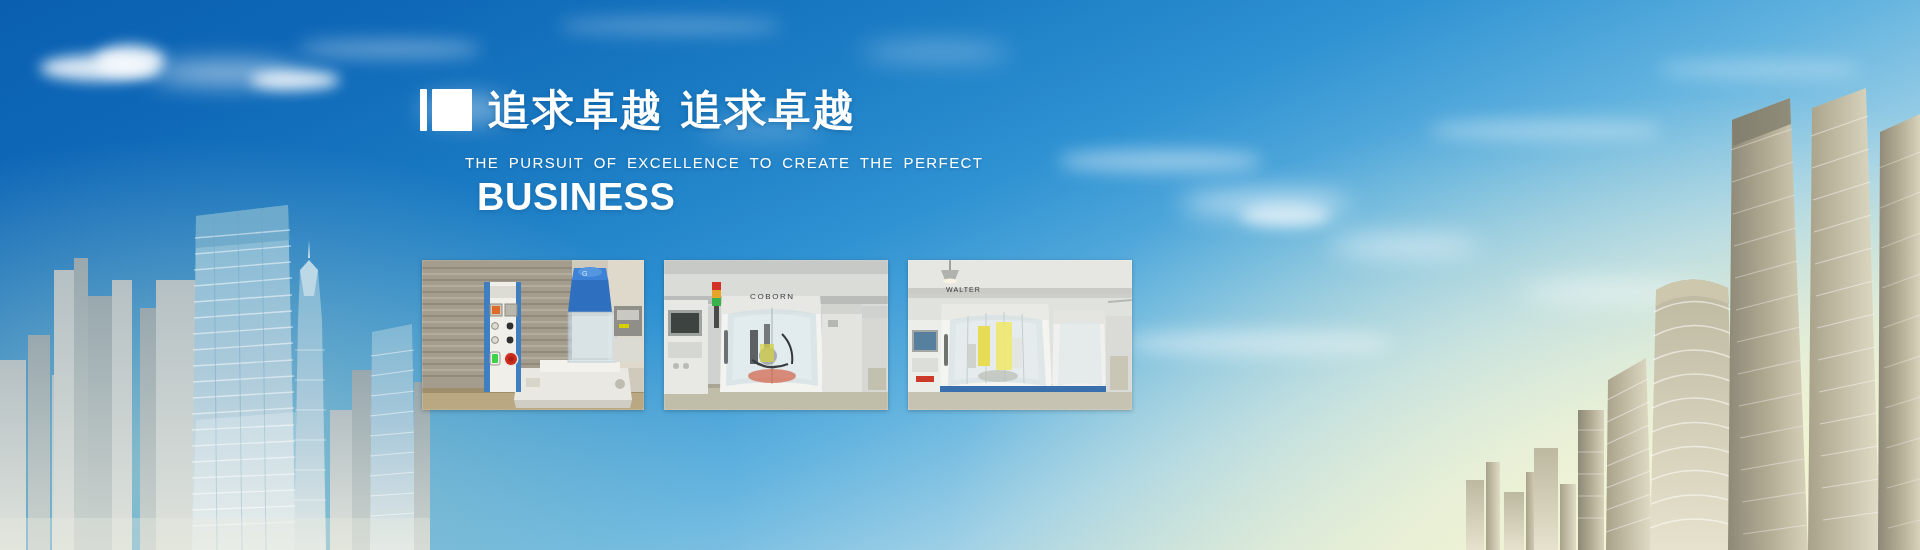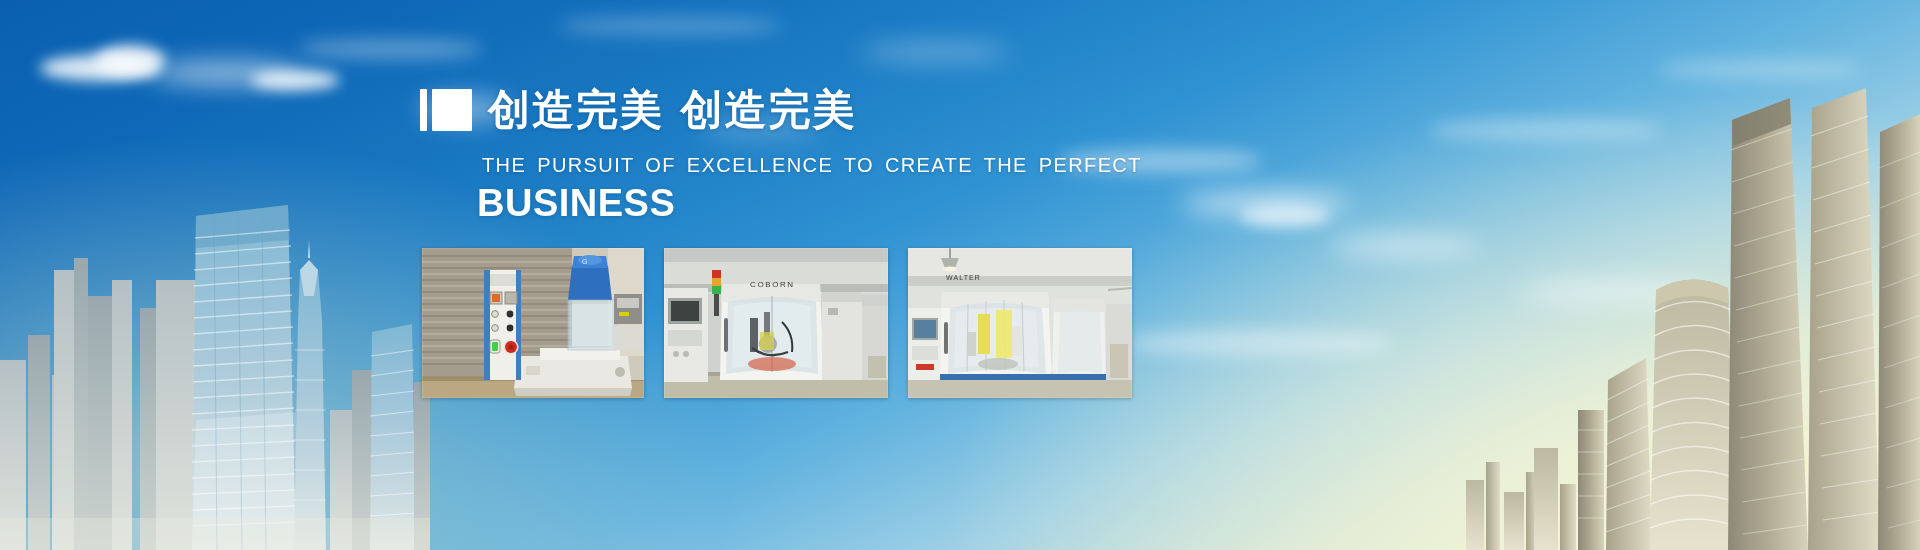--- a/index.html
+++ b/index.html
@@ -34,35 +34,35 @@
   .logo-mark{display:flex;align-items:flex-start;height:42px;margin-right:16px;}
   .logo-bar{width:7px;height:42px;background:#fff;margin-right:5px;border-radius:1px;}
   .logo-sq{width:40px;height:42px;background:#fff;border-radius:1px;}
   .headline{
     color:#fff;font-size:42px;line-height:1;letter-spacing:2px;font-weight:bold;
     font-family:"DejaVu Sans","Liberation Sans",sans-serif;
     text-shadow:0 1px 4px rgba(10,60,110,.35);
     white-space:nowrap;
   }
   .subtitle{
-    margin-top:16px;margin-left:62px;
-    color:#fff;font-size:20px;letter-spacing:1.4px;word-spacing:4px;
+    margin-top:16px;margin-left:45px;
+    color:#fff;font-size:15px;letter-spacing:1.4px;word-spacing:4px;
     font-family:"Liberation Sans",sans-serif;
     text-shadow:0 1px 3px rgba(10,60,110,.35);
     white-space:nowrap;
   }
   .business{
     margin-top:6px;margin-left:57px;
     color:#fff;font-size:38px;letter-spacing:.5px;line-height:1.1;
     font-family:"Liberation Sans",sans-serif;font-weight:bold;
     text-shadow:0 1px 4px rgba(10,60,110,.3);
   }
 
   
-  .photo-strip{position:absolute;left:422px;top:248px;display:flex;gap:20px;}
+  .photo-strip{position:absolute;left:422px;top:260px;display:flex;gap:20px;}
   .photo{position:relative;overflow:hidden;background:#b9bfc2;box-shadow:0 1px 4px rgba(0,0,0,.25);}
   .photo.p1{width:222px;height:150px;}
   .photo.p2{width:224px;height:150px;}
   .photo.p3{width:224px;height:150px;}
   .photo svg{display:block;width:100%;height:100%;}
   .ph-label{
     position:absolute;color:#3a3a3a;font-size:8px;letter-spacing:1.6px;
     font-family:"Liberation Sans",sans-serif;white-space:nowrap;
   }
   .p2 .ph-label{left:86px;top:32px;}
@@ -294,21 +294,21 @@
     </g>
   </svg>
 
   <div class="headline-block">
 
     <div class="title-row">
       <span class="logo-mark">
         <span class="logo-bar"></span>
         <span class="logo-sq"></span>
       </span>
-      <span class="headline">创造完美  创造完美</span>
+      <span class="headline">追求卓越  追求卓越</span>
     </div>
 
     <div class="subtitle">THE  PURSUIT  OF  EXCELLENCE  TO  CREATE  THE  PERFECT</div>
 
     <div class="business">BUSINESS</div>
   </div>
 
   <div class="photo-strip">
 
     <div class="photo p1">

